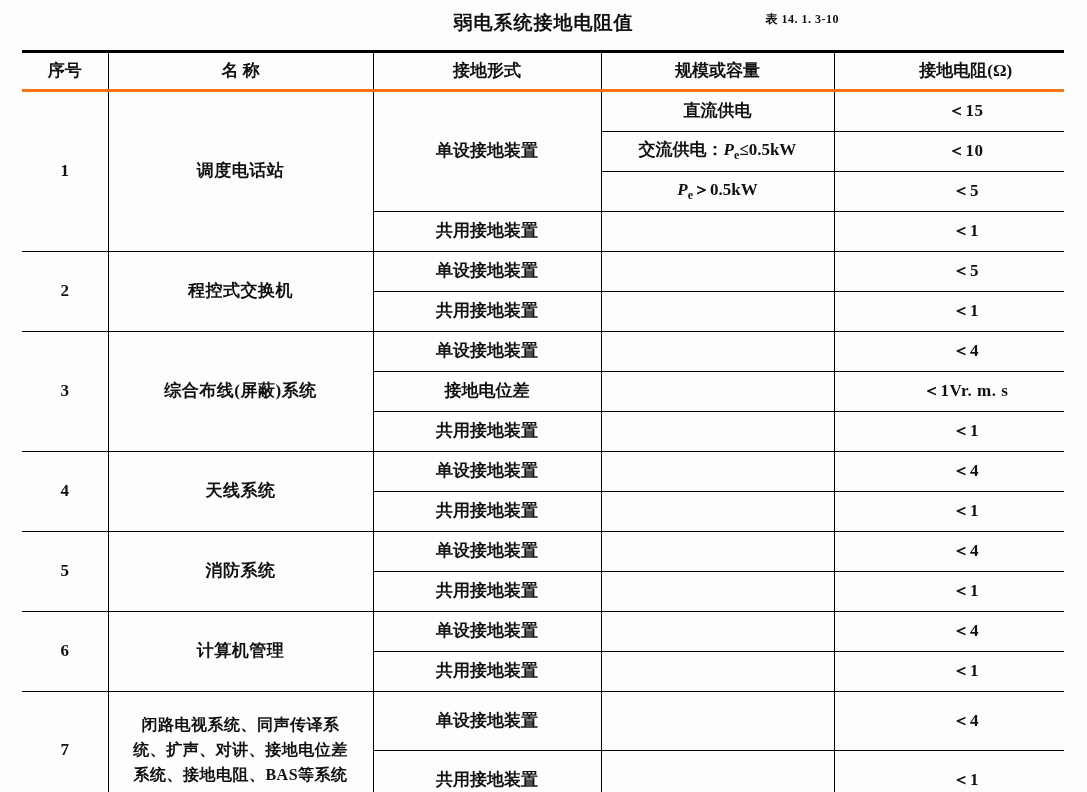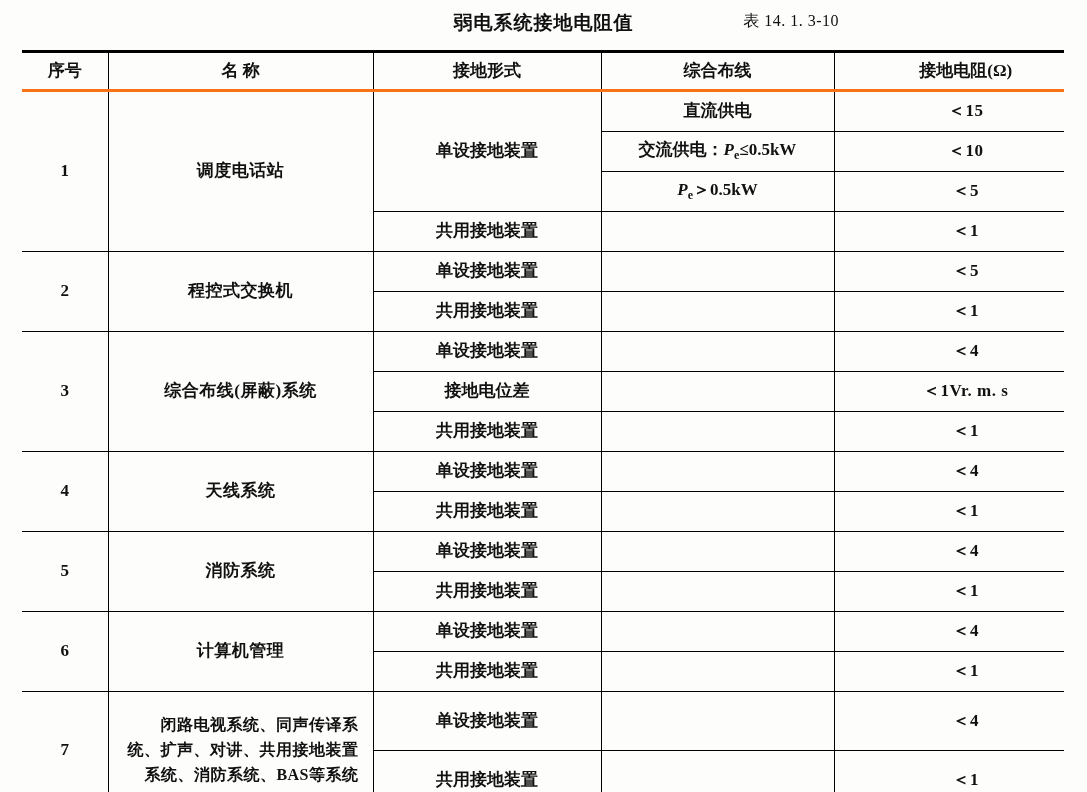--- a/index.html
+++ b/index.html
@@ -35,22 +35,22 @@
     width: 1087px;
     text-align: center;
     font-size: 19px;
     font-weight: bold;
     letter-spacing: 1px;
   }
   .table-number {
     position: absolute;
     right: 32px;
     top: 1px;
-    font-size: 16px;
-    font-weight: normal;
+    font-size: 12px;
+    font-weight: bold;
     letter-spacing: 0.5px;
     text-align: center;
   }
   table.grid {
     position: absolute;
     left: 22px;
     top: 50px;
     width: 1042px;
     border-collapse: collapse;
     table-layout: fixed;
@@ -90,21 +90,21 @@
   .c-form { width: 228px; }
   .c-scale { width: 233px; }
   .c-res { width: 230px; }
   .row-tall td { height: 39px; }
   .cell-name {
     font-size: 17px;
     letter-spacing: 0.5px;
   }
   .cell-name .multi {
     display: block;
-    text-align: right;
+    text-align: center;
     padding: 0 14px;
     line-height: 1.55;
     font-size: 16px;
   }
   .seq { font-size: 17px; font-weight: normal; }
   .res { letter-spacing: 0.5px; }
   .sub {
     font-size: 12px;
     vertical-align: sub;
     font-weight: bold;
@@ -138,21 +138,21 @@
         <col class="c-name">
         <col class="c-form">
         <col class="c-scale">
         <col class="c-res">
     </colgroup>
     <thead>
       <tr>
         <th>序号</th>
         <th>名        称</th>
         <th>接地形式</th>
-        <th>综合布线</th>
+        <th>规模或容量</th>
         <th>接地电阻(Ω)</th>
       </tr>
     </thead>
     <tbody>
 
       <tr class="row-tall">
         <td class="seq" rowspan="4">1</td>
         <td class="cell-name" rowspan="4">调度电话站</td>
         <td rowspan="3">单设接地装置</td>
         <td>直流供电</td>
@@ -239,22 +239,22 @@
       <tr class="row-tall">
         <td>共用接地装置</td>
         <td class="blank"></td>
         <td class="res">＜1</td>
       </tr>
 
       <tr>
         <td class="seq" rowspan="2">7</td>
         <td class="cell-name" rowspan="2">
           <span class="multi">闭路电视系统、同声传译系</span>
-          <span class="multi">统、扩声、对讲、共用接地装置</span>
-          <span class="multi">系统、消防系统、BAS等系统</span>
+          <span class="multi">统、扩声、对讲、接地电位差</span>
+          <span class="multi">系统、接地电阻、BAS等系统</span>
         </td>
         <td style="height:58px">单设接地装置</td>
         <td class="blank"></td>
         <td class="res">＜4</td>
       </tr>
       <tr>
         <td style="height:58px">共用接地装置</td>
         <td class="blank"></td>
         <td class="res">＜1</td>
       </tr>

